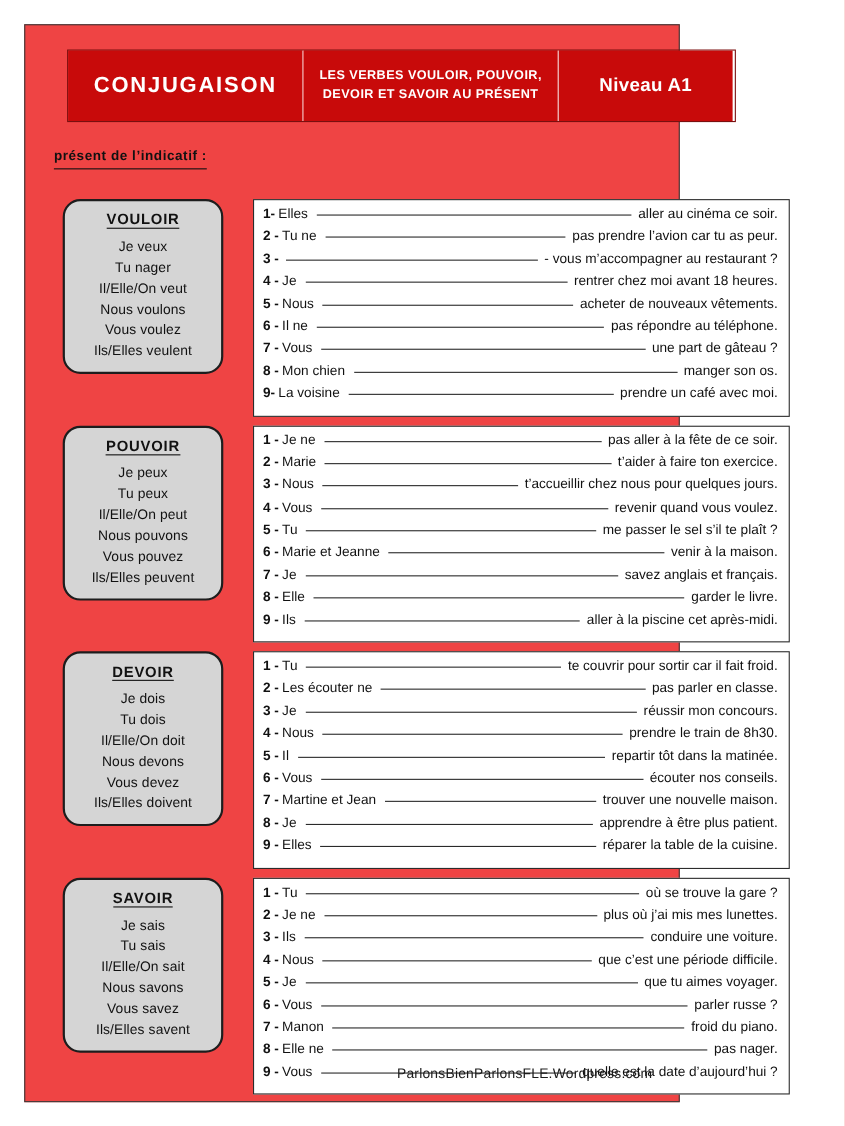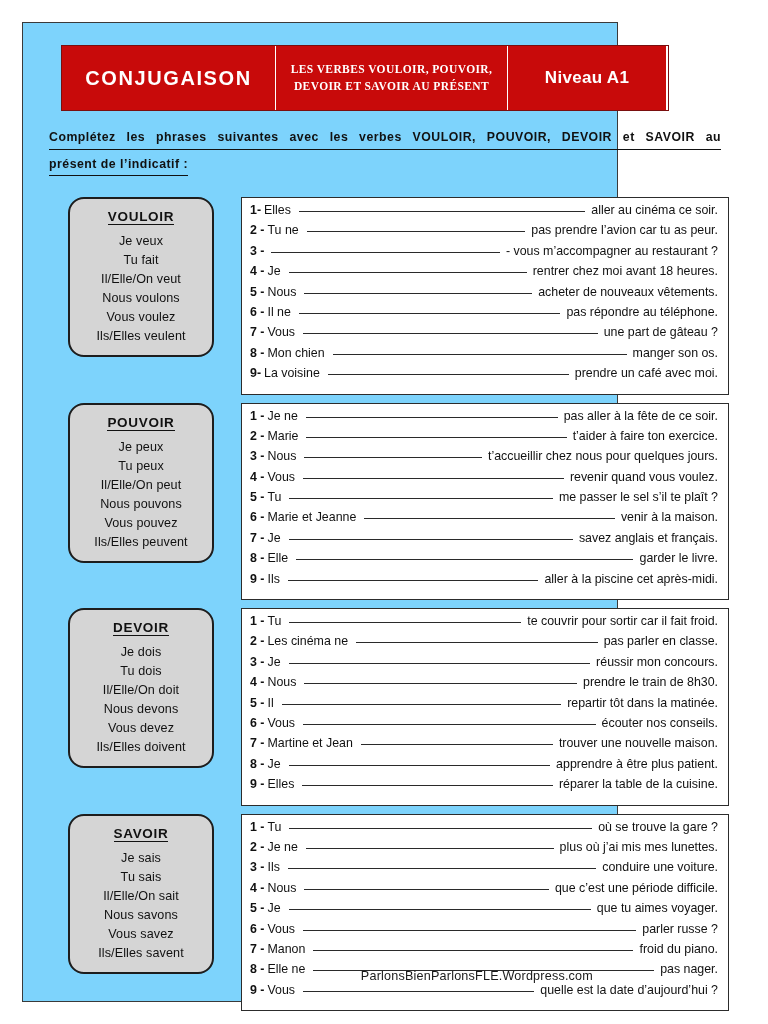--- a/index.html
+++ b/index.html
@@ -14,21 +14,21 @@
     overflow: hidden;
   }
 
   .page {
     position: absolute;
     left: 22px;
     top: 22px;
     width: 596px;
     height: 980px;
     border: 1.5px solid #3a3a3a;
-    background: #7dd3fc;
+    background: #ef4444;
   }
 
   
   .banner {
     position: absolute;
     left: 38px;
     top: 22px;
     width: 608px;
     height: 66px;
     display: flex;
@@ -38,21 +38,21 @@
     background: #c80a0a;
     color: #ffffff;
     display: flex;
     align-items: center;
     justify-content: center;
     text-align: center;
     border-right: 1.5px solid #ffffff;
   }
   .banner-cell:last-child { border-right: none; }
   .bc-1 { width: 214px; font-size: 20px; font-weight: bold; letter-spacing: 1.6px; }
-  .bc-2 { width: 232px; font-size: 11.5px; font-weight: bold; letter-spacing: 0.4px; line-height: 1.45; padding: 0 6px; font-family: Liberation Serif, serif; }
+  .bc-2 { width: 232px; font-size: 11.5px; font-weight: bold; letter-spacing: 0.4px; line-height: 1.45; padding: 0 6px; }
   .bc-3 { width: 158px; font-size: 17px; font-weight: bold; letter-spacing: 0.3px; }
 
   
   .instruction {
     position: absolute;
     left: 26px;
     top: 104px;
     width: 672px;
     font-size: 12.3px;
     font-weight: bold;
@@ -70,24 +70,23 @@
   .instruction .l2 {
     display: inline-block;
     border-bottom: 1.2px solid #111;
     padding-bottom: 1px;
     margin-top: 4px;
   }
 
   
   .body-area {
     position: absolute;
-    left: 18px;
+    left: 7px;
     top: 158px;
     width: 688px;
-    margin-top: 16px;
   }
   .row {
     position: relative;
     display: flex;
     align-items: flex-start;
     margin-bottom: 8px;
   }
 
   
   .card-col { width: 200px; display: flex; justify-content: center; }
@@ -167,28 +166,27 @@
     <div class="banner-cell bc-2" style="background: rgb(200, 10, 10);">
       <div>
         <span>LES VERBES VOULOIR, POUVOIR,</span><br>
         <span>DEVOIR ET SAVOIR AU PRÉSENT</span>
       </div>
     </div>
     <div class="banner-cell bc-3" style="background: rgb(200, 10, 10);">Niveau A1</div>
   </div>
 
   <div class="instruction">
-    <span class="l1">Complétez les phrases suivantes avec les verbes VOULOIR, POUVOIR, DEVOIR et SAVOIR au</span>
     <span class="l2">présent de l’indicatif :</span>
   </div>
 
   <div class="body-area" id="body-area">
       <div class="row">
         <div class="card-col">
-          <div class="card"><div class="card-title">VOULOIR</div><div class="card-form">Je veux</div><div class="card-form">Tu fait</div><div class="card-form">Il/Elle/On veut</div><div class="card-form">Nous voulons</div><div class="card-form">Vous voulez</div><div class="card-form">Ils/Elles veulent</div></div>
+          <div class="card"><div class="card-title">VOULOIR</div><div class="card-form">Je veux</div><div class="card-form">Tu nager</div><div class="card-form">Il/Elle/On veut</div><div class="card-form">Nous voulons</div><div class="card-form">Vous voulez</div><div class="card-form">Ils/Elles veulent</div></div>
         </div>
         <div class="ex-col">
           <div class="ex-box">
             <div class="ex-line">
               <span class="ex-num">1-</span>
               <span class="ex-pre">Elles</span>
               <span class="ex-blank"></span>
               <span class="ex-post">aller au cinéma ce soir.</span>
             </div>
             <div class="ex-line">
@@ -311,21 +309,21 @@
         <div class="ex-col">
           <div class="ex-box">
             <div class="ex-line">
               <span class="ex-num">1 -</span>
               <span class="ex-pre">Tu</span>
               <span class="ex-blank"></span>
               <span class="ex-post">te couvrir pour sortir car il fait froid.</span>
             </div>
             <div class="ex-line">
               <span class="ex-num">2 -</span>
-              <span class="ex-pre">Les cinéma ne</span>
+              <span class="ex-pre">Les écouter ne</span>
               <span class="ex-blank"></span>
               <span class="ex-post">pas parler en classe.</span>
             </div>
             <div class="ex-line">
               <span class="ex-num">3 -</span>
               <span class="ex-pre">Je</span>
               <span class="ex-blank"></span>
               <span class="ex-post">réussir mon concours.</span>
             </div>
             <div class="ex-line">

